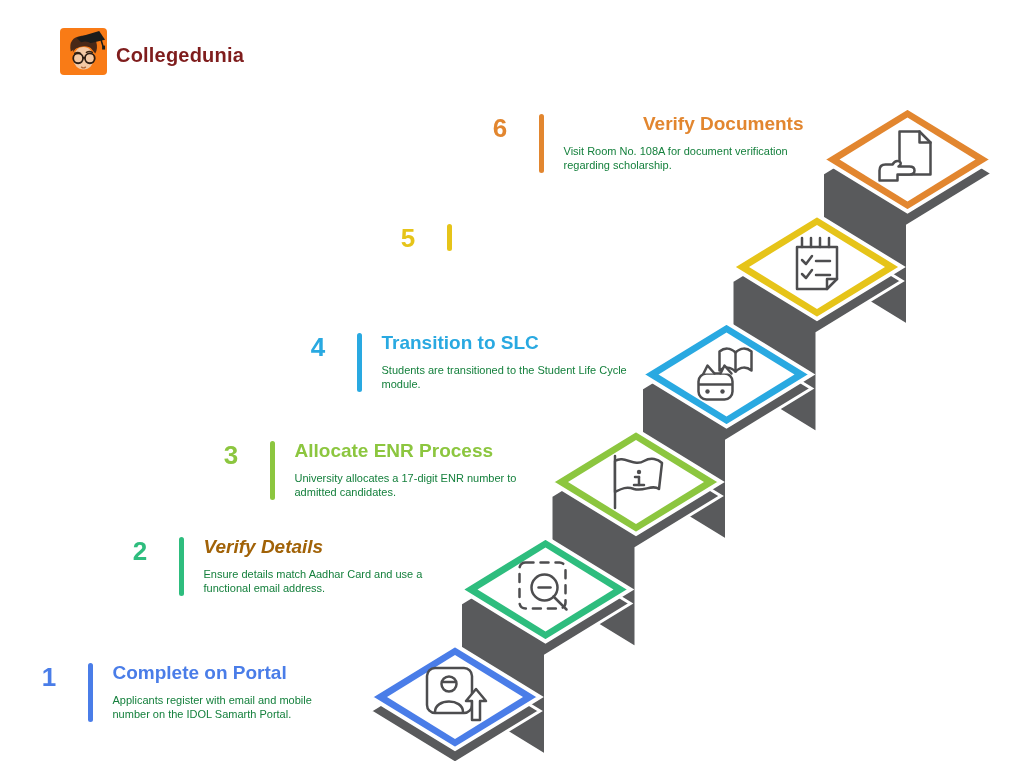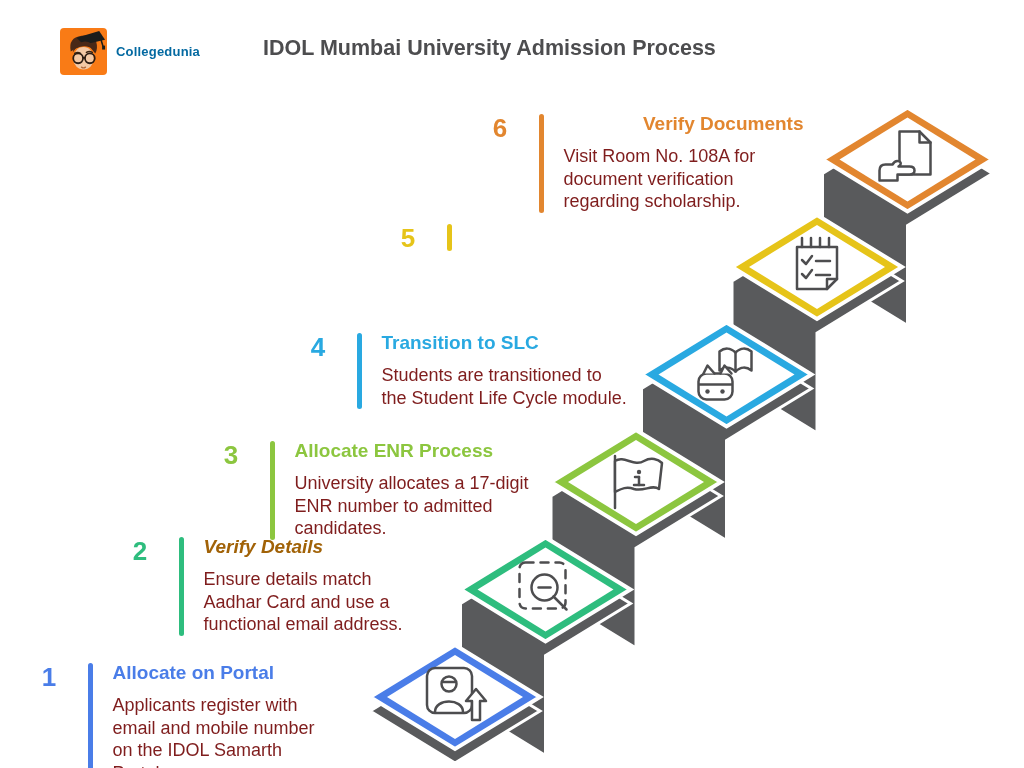--- a/index.html
+++ b/index.html
@@ -1,30 +1,30 @@
 <!DOCTYPE html>
 <html><head>
 <meta charset="utf-8">
 <style>
   html,body{margin:0;padding:0;background:#fff;}
   #page{position:relative;width:1024px;height:768px;background:#fff;overflow:hidden;
         font-family:"Liberation Sans",sans-serif;}
   
   #logo{position:absolute;left:60px;top:28px;width:47px;height:47px;border-radius:4px;}
-  #brand{position:absolute;left:116px;top:44px;font-size:13px;font-weight:800;color:#0369a1;letter-spacing:.2px;}
+  #brand{position:absolute;left:116px;top:44px;font-size:20px;font-weight:800;color:#7f1d1d;letter-spacing:.2px;}
   #main-title{position:absolute;left:263px;top:36px;font-size:21.5px;font-weight:700;color:#4d4d4f;}
   
   #stairs{position:absolute;left:0;top:0;width:1024px;height:768px;}
   
   .step{position:absolute;display:flex;align-items:stretch;}
   .step .num{width:30px;text-align:center;font-size:26px;font-weight:700;line-height:1;padding-top:1px;}
   .step .bar{width:4.5px;border-radius:2.5px;margin-left:24px;}
   .step .body{margin-left:20px;}
   .step .t{font-size:19px;font-weight:700;line-height:1.1;}
-  .step .d{font-size:18px;color:#7f1d1d;line-height:1.26;margin-top:10px;}
+  .step .d{font-size:11px;color:#15803d;line-height:1.26;margin-top:10px;}
   .s1{left:34px;top:663px}.s2{left:125px;top:537px}.s3{left:216px;top:441px}
   .s4{left:303px;top:333px}.s5{left:393px;top:224px}.s6{left:485px;top:114px}
   .s1 .d{width:225px}.s2 .d{width:222px}.s3 .d{width:250px}
   .s4 .d{width:250px}.s5 .d{width:215px}.s6 .d{width:240px}
 </style>
 </head>
 <body>
 
 <div id="page">
 
@@ -106,27 +106,26 @@
       <ellipse cx="24" cy="31" rx="10.5" ry="11.5" fill="#f3c9a5"></ellipse>
       <path d="M 13,25 Q 14,15 24,14 Q 33,13 35,22 L 31,20 Q 24,17 16,21 Z" fill="#4a2917"></path>
       <path d="M 15,26 Q 18,24 21,26 M 27,25 Q 30,23 33,25" stroke="#3a2412" stroke-width="1.5" fill="none" stroke-linecap="round"></path>
       <circle cx="18.5" cy="31" r="5" fill="none" stroke="#2b1c12" stroke-width="1.8"></circle>
       <circle cx="30.5" cy="31" r="5" fill="none" stroke="#2b1c12" stroke-width="1.8"></circle>
       <line x1="23.5" y1="30.5" x2="25.5" y2="30.5" stroke="#2b1c12" stroke-width="1.8"></line>
       <path d="M 22,40 Q 24,41.5 26,40" stroke="#b06b3f" stroke-width="1.4" fill="none" stroke-linecap="round"></path>
     </svg>
   </div>
   <div id="brand">Collegedunia</div>
-  <div id="main-title">IDOL Mumbai University Admission Process</div>
 
   <div class="step s1">
     <div class="num" style="color: rgb(74, 125, 232);">1</div>
     <div class="bar" style="background-color: rgb(74, 125, 232);"></div>
     <div class="body">
-        <div class="t" style="color: rgb(74, 125, 232);">Allocate on Portal</div>
+        <div class="t" style="color: rgb(74, 125, 232);">Complete on Portal</div>
       <div class="d">Applicants register with email and mobile number on the IDOL Samarth Portal.</div>
       </div>
   </div>
   <div class="step s2">
     <div class="num" style="color: rgb(46, 189, 126);">2</div>
     <div class="bar" style="background-color: rgb(46, 189, 126);"></div>
     <div class="body">
         <div class="t" style="color: #a16207; font-style: italic;">Verify Details</div>
       <div class="d">Ensure details match Aadhar Card and use a functional email address.</div>
       </div>

